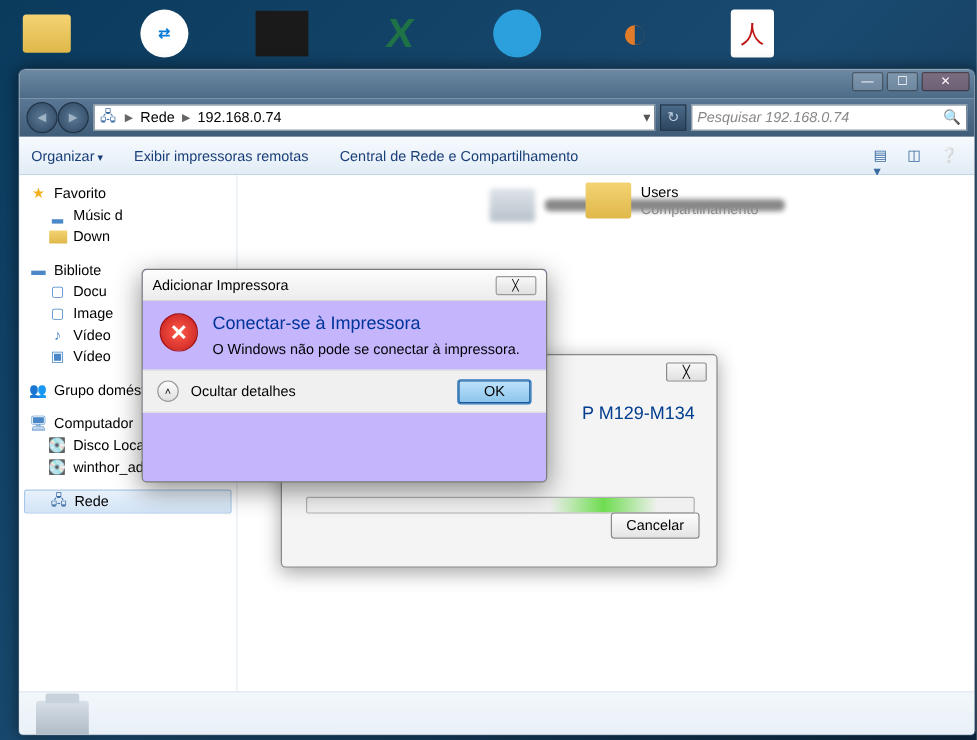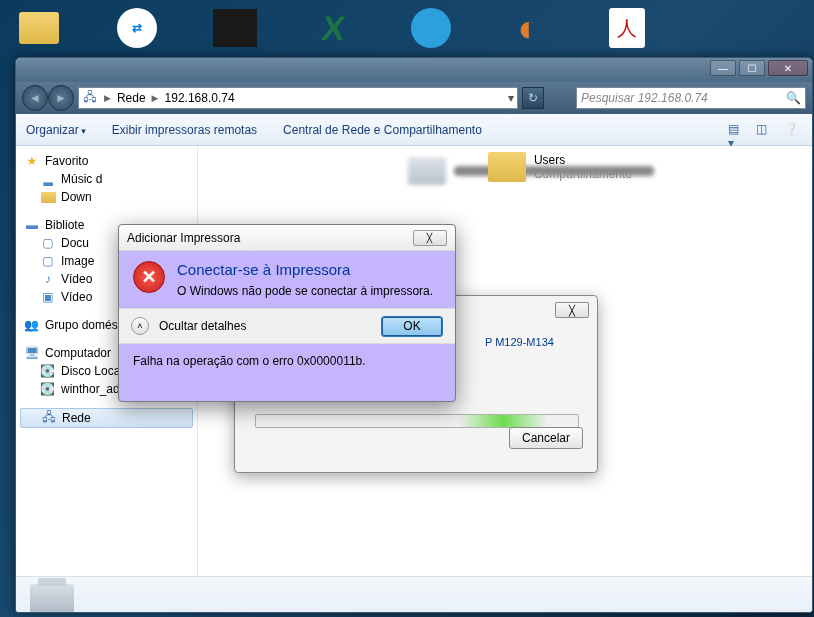--- a/index.html
+++ b/index.html
@@ -23,21 +23,21 @@
 .win-btn{width:26px;height:16px;background:rgba(255,255,255,.15);border:1px solid rgba(0,0,0,.4);border-radius:2px;color:#fff;font-size:10px;display:flex;align-items:center;justify-content:center;cursor:default;}
 .win-btn.cls{width:40px;background:rgba(180,40,40,.25);}
 
 .navbar{height:32px;background:linear-gradient(#5a7895,#3e5b77);display:flex;align-items:center;padding:0 6px;gap:4px;}
 .nav-arrows{display:flex;gap:0;}
 .nav-arr{width:26px;height:26px;border-radius:50%;background:radial-gradient(#5c7a96,#2d4560);border:1px solid #1f3346;display:flex;align-items:center;justify-content:center;color:#9fb3c4;}
 .addrbar{flex:1;height:22px;background:#fff;border:1px solid #7a8a9a;display:flex;align-items:center;padding:0 3px;gap:6px;}
 .crumb{color:#000;}
 .crumb-sep{color:#666;font-size:9px;}
 .addr-refresh{width:22px;height:22px;background:linear-gradient(#4a6a88,#2d4560);border:1px solid #1f3346;color:#c0d0e0;display:flex;align-items:center;justify-content:center;}
-.searchbar{width:230px;height:22px;background:#fff;border:1px solid #7a8a9a;display:flex;align-items:center;padding:0 4px;color:#888;font-style:italic;position:relative;margin-left:28px;}
+.searchbar{width:230px;height:22px;background:#fff;border:1px solid #7a8a9a;display:flex;align-items:center;padding:0 4px;color:#888;font-style:italic;position:relative;}
 .searchbar .mag{position:absolute;right:4px;color:#3a6aa0;font-style:normal;}
 
 .toolbar{height:32px;background:linear-gradient(#f6fafe,#e2ecf6);border-bottom:1px solid #c4d4e2;display:flex;align-items:center;padding:0 10px;gap:26px;}
 .tool-link{color:#1a3e78;cursor:default;}
 .tool-drop::after{content:" ▾";font-size:9px;}
 .tool-right{margin-left:auto;display:flex;gap:10px;align-items:center;}
 .tool-ico{width:18px;height:16px;color:#3a6aa0;}
 
 .body{display:flex;height:430px;}
 .sidebar{width:182px;background:#fff;border-right:1px solid #e0e8ef;padding:6px 0;overflow:hidden;}
@@ -55,21 +55,21 @@
 .users-item{position:absolute;right:180px;top:6px;display:flex;gap:8px;align-items:center;}
 .users-folder{width:38px;height:30px;background:linear-gradient(#f3d373,#e0b84a);border-radius:2px;}
 .users-txt div:first-child{color:#000;}
 .users-txt div:last-child{color:#888;}
 .blur-item{position:absolute;left:210px;top:6px;width:260px;height:38px;display:flex;gap:8px;align-items:center;filter:blur(2px);opacity:.7;}
 .printer-ico-s{width:38px;height:28px;background:linear-gradient(#d0d8e0,#9aa8b6);border-radius:3px;}
 
 
 .wizard{position:absolute;left:218px;top:237px;width:364px;height:178px;background:#f4f4f4;border:1px solid #888;border-radius:4px;box-shadow:0 4px 16px rgba(0,0,0,.35);}
 .wiz-close{position:absolute;right:8px;top:6px;width:34px;height:16px;border:1px solid #8a8a8a;border-radius:2px;background:linear-gradient(#f8f8f8,#e0e0e0);display:flex;align-items:center;justify-content:center;font-size:10px;}
-.wiz-printer{position:absolute;left:250px;top:40px;color:#003c8f;font-size:11px;}
+.wiz-printer{position:absolute;left:250px;top:40px;color:#003c8f;font-size:15px;}
 .wiz-prog{position:absolute;left:20px;top:118px;width:324px;height:14px;border:1px solid #b0b0b0;border-radius:2px;background:#f0f0f0;overflow:hidden;}
 .wiz-prog-fill{position:absolute;right:30px;top:0;width:90px;height:100%;background:linear-gradient(90deg,rgba(100,220,80,0) 0%,#6edc50 50%,rgba(100,220,80,0) 100%);}
 .wiz-btnbar{position:absolute;bottom:23px;right:14px;}
 .btn{min-width:68px;height:22px;border:1px solid #8a8a8a;border-radius:3px;background:linear-gradient(#fdfdfd,#e4e4e4);padding:0 12px;cursor:default;}
 
 
 .msgbox{position:absolute;left:102px;top:166px;width:338px;height:178px;background:#c4b5fd;border:1px solid #7a7a7a;border-radius:4px;box-shadow:0 6px 22px rgba(0,0,0,.45);}
 .msg-title{height:26px;background:linear-gradient(#fdfdfd,#ececec);border-bottom:1px solid #d8d8d8;border-radius:4px 4px 0 0;display:flex;align-items:center;padding:0 8px;font-size:12px;}
 .msg-title .x{margin-left:auto;width:34px;height:16px;border:1px solid #9a9a9a;border-radius:2px;background:linear-gradient(#f8f8f8,#e0e0e0);display:flex;align-items:center;justify-content:center;font-size:9px;letter-spacing:1px;}
 .msg-body{padding:10px 14px;display:flex;gap:12px;}
@@ -261,18 +261,15 @@
       <div class="msg-txt">
         <h3>Conectar-se à Impressora</h3>
         <p>O Windows não pode se conectar à impressora.</p>
       </div>
     </div>
     <div class="msg-mid">
       <div class="collapse">˄</div>
       <span>Ocultar detalhes</span>
       <button class="ok-btn">OK</button>
     </div>
-    <div class="msg-foot">
-      <span>Falha na operação com o erro 0x0000011b.</span>
-    </div>
   </div>
 
 </div>
 
 </body></html>

